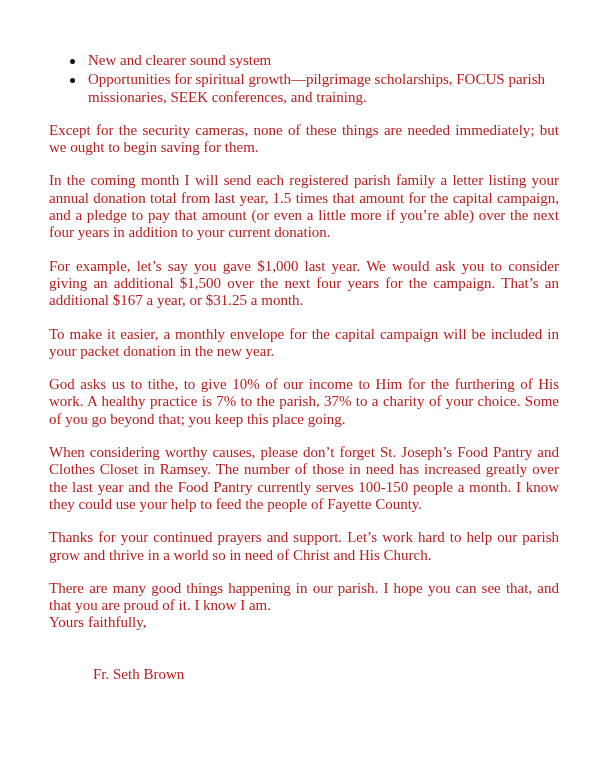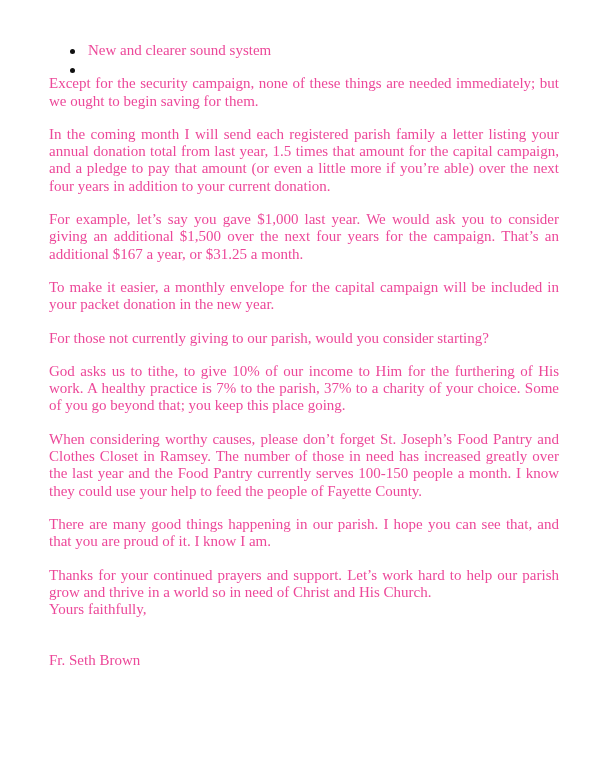--- a/index.html
+++ b/index.html
@@ -1,46 +1,45 @@
 <!DOCTYPE html>
 <html><head>
 <meta charset="utf-8">
 <style>
   html, body { margin: 0; padding: 0; background: #ffffff; }
   body { width: 616px; height: 777px; overflow: hidden; position: relative; }
   .page {
-    position: absolute; left: 49px; top: 42px; width: 510px;
+    position: absolute; left: 49px; top: 52px; width: 510px;
     font-family: "Liberation Serif", "DejaVu Serif", serif;
-    font-size: 15px; line-height: 17.3px; color: #ec4899;
+    font-size: 15px; line-height: 17.3px; color: #b91c1c;
   }
   ul.bullets { list-style: none; margin: 0; padding: 0; }
   ul.bullets li { position: relative; padding-left: 39px; margin: 0 0 2px 0; }
   ul.bullets li .dot {
     position: absolute; left: 21px; top: 7px; width: 5px; height: 5px;
     border-radius: 50%; background: #111111;
   }
   p { margin: 0; }
   p.para { margin-top: 16px; text-align: justify; }
   p.closing { }
-  p.signature { margin-top: 34px; }
+  p.signature { margin-top: 34px; margin-left: 44px; }
 </style>
 </head>
 <body>
 
 <div class="page">
   <ul class="bullets">
     <li><span class="dot"></span><span>New and clearer sound system</span></li>
-    <li><span class="dot"></span></li>
+    <li><span class="dot"></span><span>Opportunities for spiritual growth—pilgrimage scholarships, FOCUS parish missionaries, SEEK conferences, and training.</span></li>
   </ul>
 
-  <p class="para">Except for the security campaign, none of these things are needed immediately; but we ought to begin saving for them.</p>
+  <p class="para">Except for the security cameras, none of these things are needed immediately; but we ought to begin saving for them.</p>
   <p class="para">In the coming month I will send each registered parish family a letter listing your annual donation total from last year, 1.5 times that amount for the capital campaign, and a pledge to pay that amount (or even a little more if you’re able) over the next four years in addition to your current donation.</p>
   <p class="para">For example, let’s say you gave $1,000 last year. We would ask you to consider giving an additional $1,500 over the next four years for the campaign. That’s an additional $167 a year, or $31.25 a month.</p>
   <p class="para">To make it easier, a monthly envelope for the capital campaign will be included in your packet donation in the new year.</p>
-  <p class="para">For those not currently giving to our parish, would you consider starting?</p>
   <p class="para">God asks us to tithe, to give 10% of our income to Him for the furthering of His work. A healthy practice is 7% to the parish, 37% to a charity of your choice. Some of you go beyond that; you keep this place going.</p>
   <p class="para">When considering worthy causes, please don’t forget St. Joseph’s Food Pantry and Clothes Closet in Ramsey. The number of those in need has increased greatly over the last year and the Food Pantry currently serves 100-150 people a month. I know they could use your help to feed the people of Fayette County.</p>
+  <p class="para">Thanks for your continued prayers and support. Let’s work hard to help our parish grow and thrive in a world so in need of Christ and His Church.</p>
   <p class="para">There are many good things happening in our parish. I hope you can see that, and that you are proud of it. I know I am.</p>
-  <p class="para">Thanks for your continued prayers and support. Let’s work hard to help our parish grow and thrive in a world so in need of Christ and His Church.</p>
 
   <p class="closing">Yours faithfully,</p>
   <p class="signature">Fr. Seth Brown</p>
 </div>
 
 </body></html>

